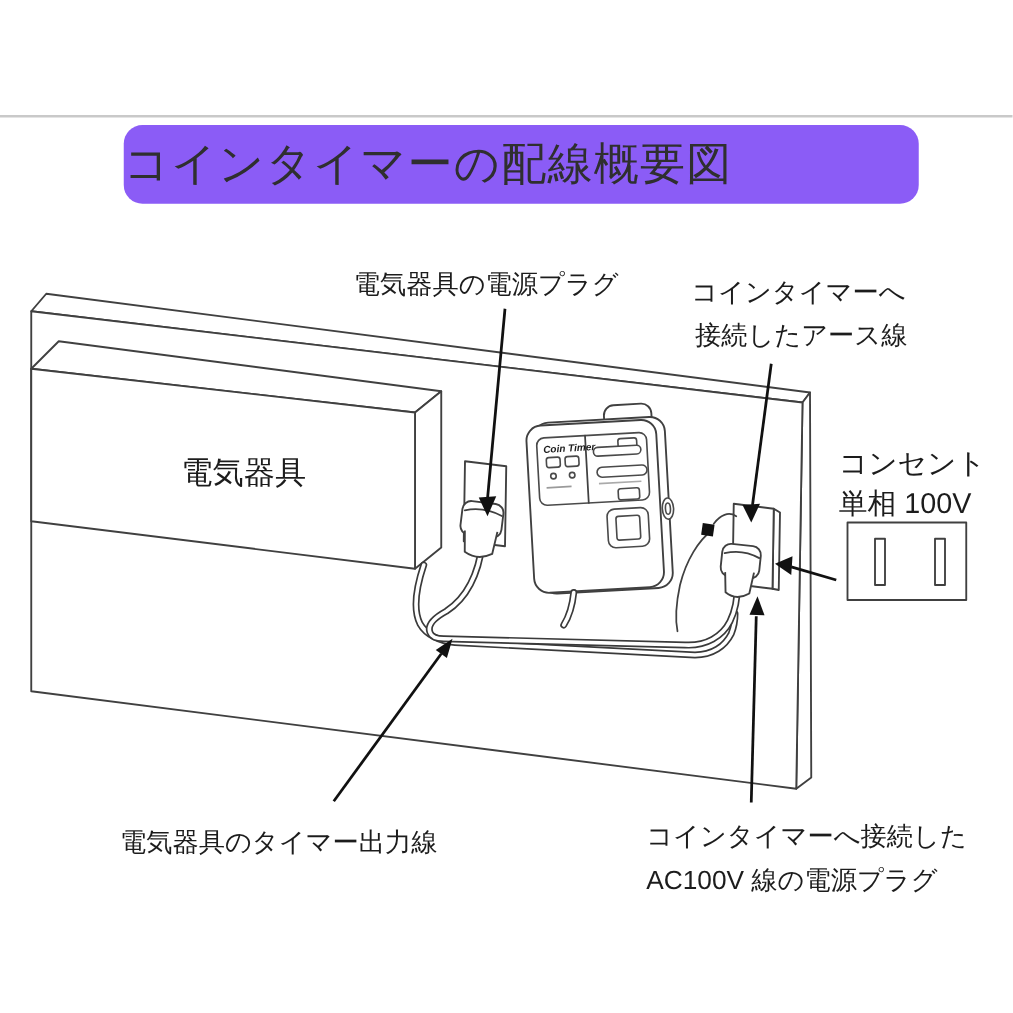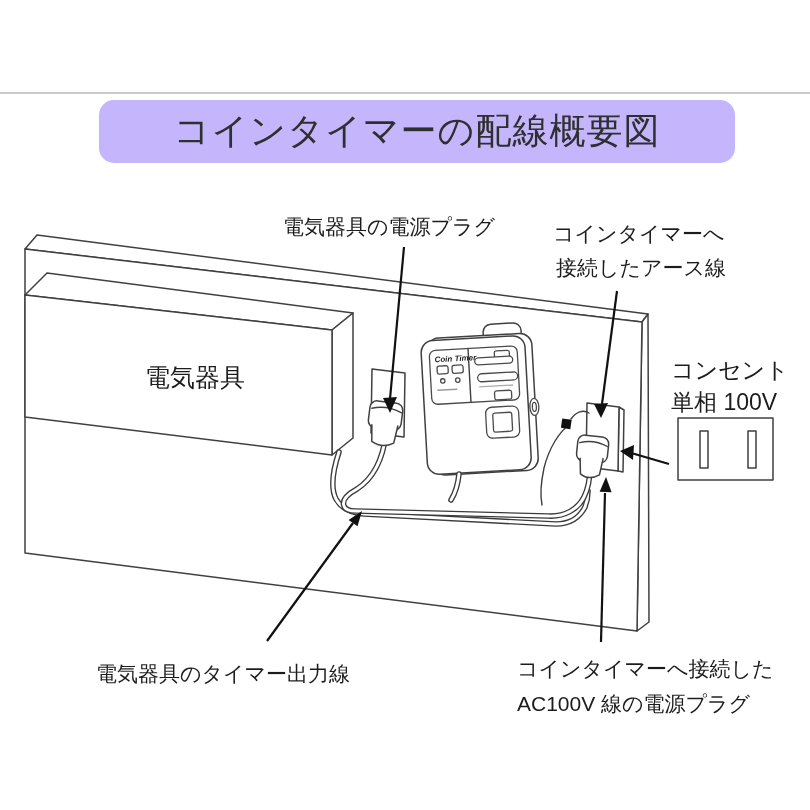--- a/index.html
+++ b/index.html
@@ -6,22 +6,22 @@
   body{
     width:810px;height:810px;position:relative;background:#ffffff;
     font-family:"Liberation Sans","DejaVu Sans",sans-serif;overflow:hidden;
   }
   .top-rule{
     position:absolute;left:0;top:92px;width:810px;height:2px;
     background:#c9c9c9;
   }
   .title-banner{
     position:absolute;left:99px;top:100px;width:636px;height:63px;
-    background:#c4b5fd;border-radius:15px;
-    display:flex;align-items:center;justify-content:center;
+    background:#8b5cf6;border-radius:15px;
+    display:flex;align-items:center;
   }
   .title-banner span{
     font-size:36px;letter-spacing:1px;color:#2f2f2f;
   }
   svg{position:absolute;left:0;top:0;}
   svg text{font-family:"Liberation Sans","DejaVu Sans",sans-serif;fill:#1c1c1c;}
   .outline{fill:#ffffff;stroke:#404040;stroke-width:1.5;stroke-linejoin:round;}
   .thin{fill:none;stroke:#404040;stroke-width:1.4;stroke-linejoin:round;stroke-linecap:round;}
   .cable-out{fill:none;stroke:#3a3a3a;stroke-width:5.6;stroke-linecap:round;}
   .cable-in{fill:none;stroke:#ffffff;stroke-width:2.9;stroke-linecap:round;}

